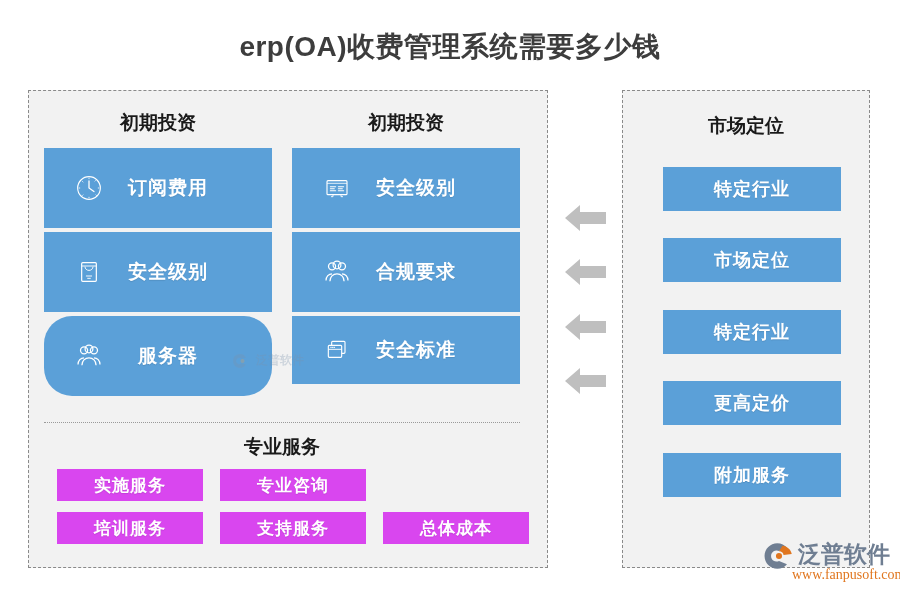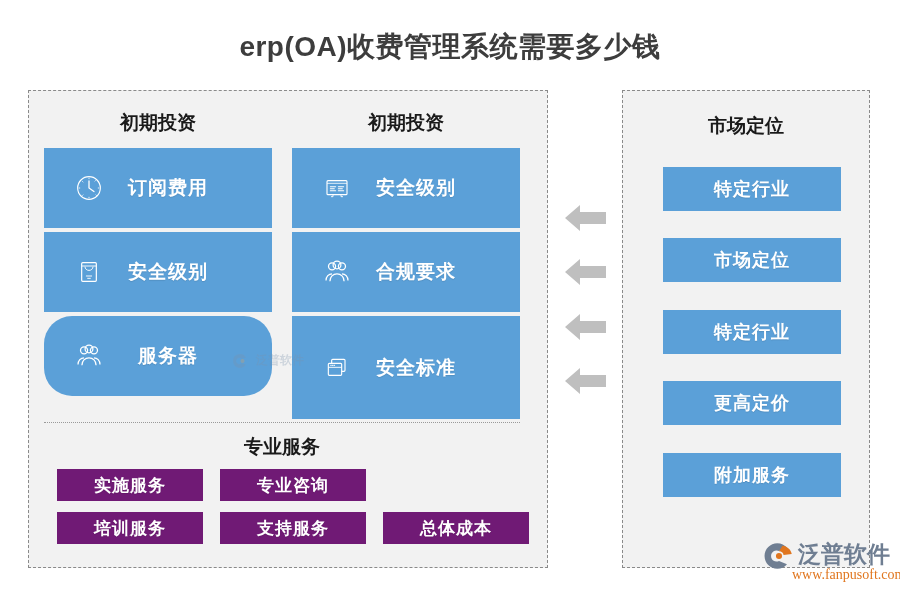--- a/index.html
+++ b/index.html
@@ -58,21 +58,21 @@
 
   
   .divider {
     position: absolute;
     border-top: 1px dotted #9a9a9a;
   }
 
   
   .orange-chip {
     position: absolute;
-    background: #701a75;
+    background: #d946ef;
     display: flex; align-items: center; justify-content: center;
     font-size: 17px; font-weight: bold; color: #ffffff;
     letter-spacing: 1px;
     text-shadow: 0 1px 1px rgba(0,0,0,.10);
   }
 
   
   .right-item {
     position: absolute;
     background: #5ba0d8;
@@ -184,21 +184,21 @@
         <circle cx="31" cy="16" r="5"></circle>
         <circle cx="24" cy="14" r="5.5"></circle>
         <path d="M8.5 36c0-5.5 3.8-9.5 8.5-9.5"></path>
         <path d="M39.5 36c0-5.5-3.8-9.5-8.5-9.5"></path>
         <path d="M14 37c0-6 4.4-10.5 10-10.5S34 31 34 37"></path>
       </svg>
     </span>
     <span class="lbl">合规要求</span>
   </div>
 
-  <div class="blue-card" style="left:292px; top:316px; width:228px; height:103px;">
+  <div class="blue-card" style="left:292px; top:316px; width:228px; height:68px;">
     <span class="ic">
       <svg viewBox="0 0 48 48" width="32" height="32" fill="none" stroke="#ffffff" stroke-width="1.7">
         <rect x="16" y="11" width="20" height="18" rx="1.5"></rect>
         <rect x="11" y="17" width="20" height="18" rx="1.5" fill="#5ba0d8"></rect>
         <path d="M11 23h20" stroke-width="1.4"></path>
         <g stroke-width="1.5" stroke-linecap="round">
           <path d="M14.5 20h1M17 20h1M19.5 20h1"></path>
         </g>
       </svg>
     </span>

